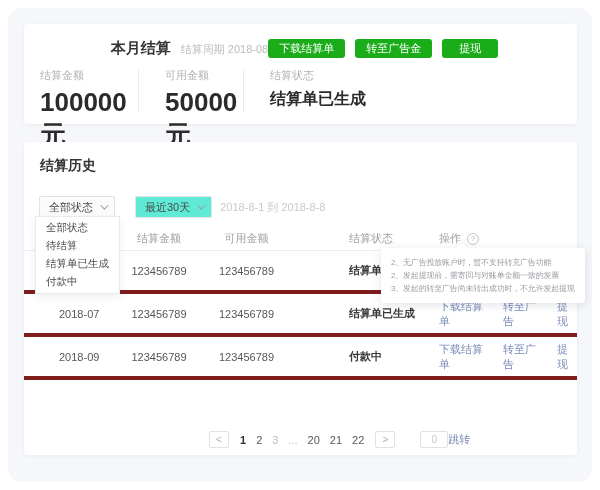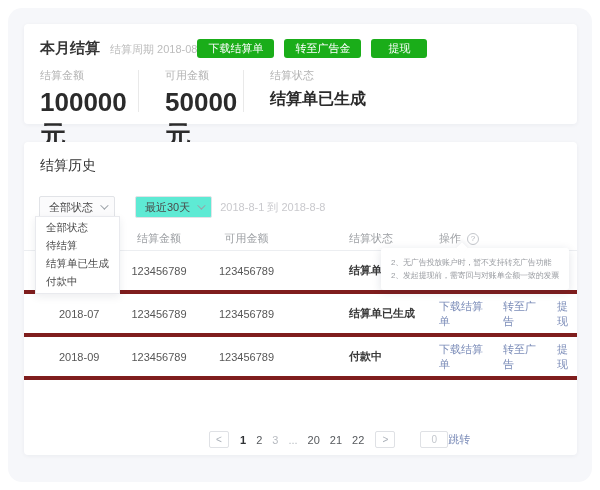--- a/index.html
+++ b/index.html
@@ -9,21 +9,21 @@
 
   .panel { position:absolute; left:8px; top:8px; width:584px; height:474px;
     background:#f6f7fa; border-radius:14px; }
 
   .card { position:absolute; left:16px; width:553px; background:#fff;
     border-radius:4px; box-shadow:0 1px 4px rgba(10,30,60,.05); }
   .card-summary { top:16px; height:100px; }
   .card-history { top:134px; height:313px; }
 
   
-  .sum-head { display:flex; align-items:center; justify-content:flex-start;
+  .sum-head { display:flex; align-items:center; justify-content:center;
     padding:15px 8px 0 16px; }
   .sum-title-wrap { display:flex; align-items:baseline; }
   .sum-title { font-size:15px; font-weight:700; color:#353535; }
   .sum-period { font-size:11px; color:#bcbcbc; margin-left:10px; }
   .sum-btns { display:flex; gap:10px; }
   .green-btn { background:#1aad19; color:#fff; border:none; border-radius:3px;
     font-size:11px; height:19px; padding:0 11px; cursor:pointer;
     font-family:inherit; }
   .green-btn.wide { padding:0 17px; }
 
@@ -31,21 +31,21 @@
   .stat { display:flex; flex-direction:column; }
   .stat-label { font-size:11px; color:#b3b3b3; }
   .stat-value { font-size:26px; font-weight:700; color:#2b2b2b; margin-top:4px; }
   .stat-value.status { font-size:16px; margin-top:6px; }
   .stat-1 { flex:0 0 98px; }
   .stat-2 { flex:0 0 104px; padding-left:26px; }
   .stat-3 { padding-left:26px; }
   .v-div { width:1px; background:#e9e9e9; height:42px; margin-top:2px; }
 
   
-  .hist-title { font-size:14px; font-weight:400; color:#353535;
+  .hist-title { font-size:14px; font-weight:700; color:#353535;
     margin:15px 0 0 16px; }
   .filters { display:flex; align-items:center; margin:21px 0 0 15px; }
   .select-box { height:22px; display:flex; align-items:center;
     border:1px solid #e1e3e7; border-radius:2px; padding:0 8px 0 9px;
     font-size:11px; color:#4a4a4a; cursor:pointer; background:#5eead4; }
   .select-status { background:#fbfbfc; min-width:74px; justify-content:space-between; }
   .select-range { margin-left:20px; min-width:60px; justify-content:space-between; }
   .chevron { width:6px; height:6px; border-right:1px solid #9aa0a6;
     border-bottom:1px solid #9aa0a6; transform:rotate(45deg) translateY(-2px);
     margin-left:7px; }
@@ -222,15 +222,16 @@
     <div class="dropdown-item">全部状态</div>
     <div class="dropdown-item">待结算</div>
     <div class="dropdown-item">结算单已生成</div>
     <div class="dropdown-item">付款中</div>
   </div>
 
   <div class="tooltip">
     <div class="tooltip-caret"></div>
     <div class="tooltip-line">2、无广告投放账户时，暂不支持转充广告功能</div>
     <div class="tooltip-line">2、发起提现前，需寄回与对账单金额一致的发票</div>
+    <div class="tooltip-line">3、发起的转至广告尚未转出成功时，不允许发起提现</div>
   </div>
 
 </div>
 
 </body></html>

